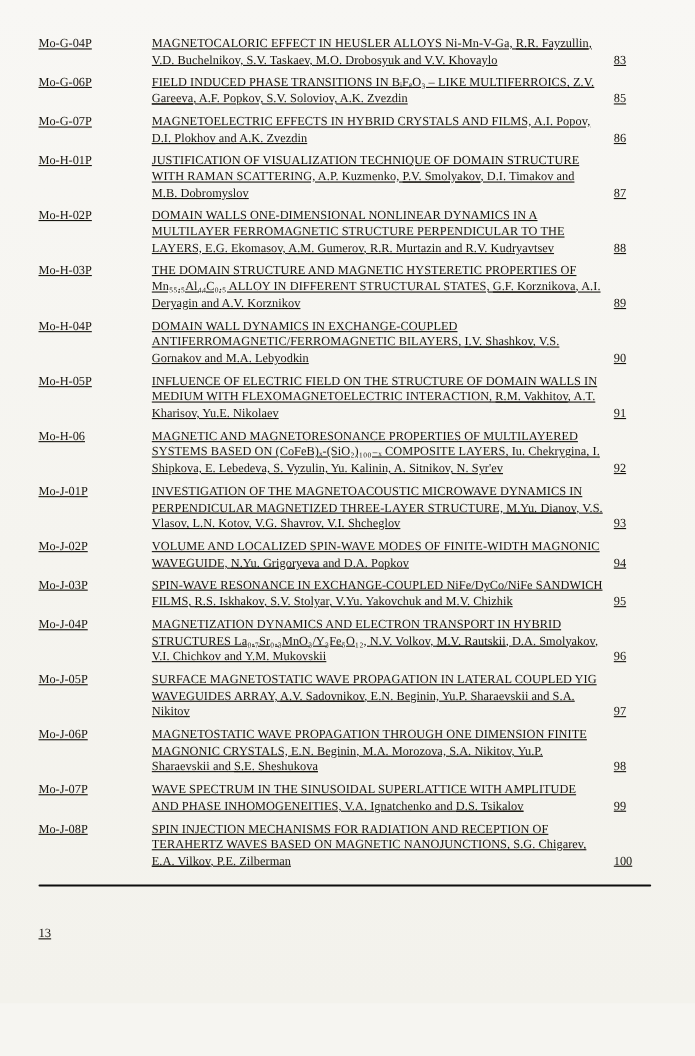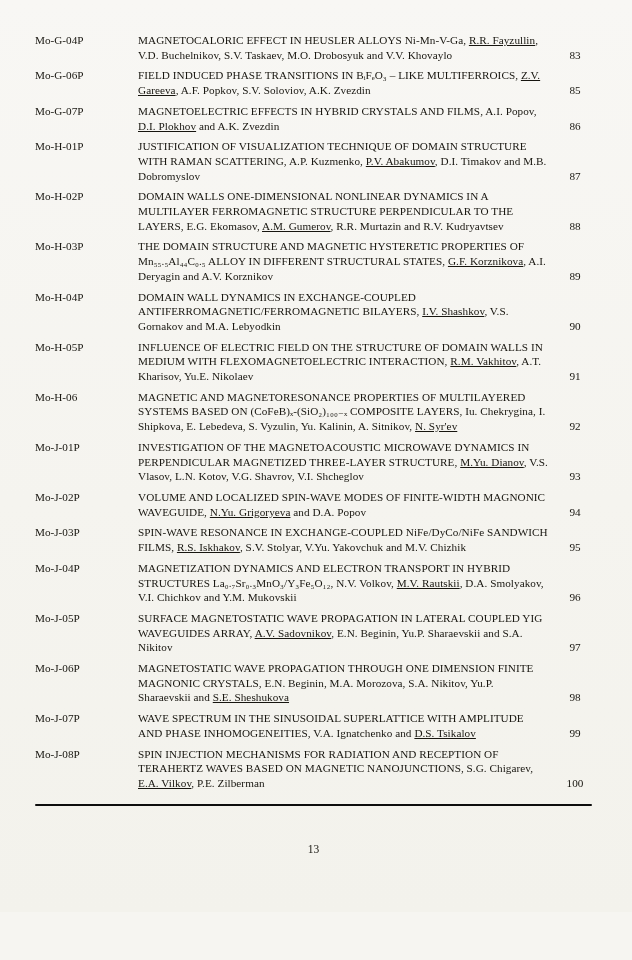--- a/index.html
+++ b/index.html
@@ -10,39 +10,40 @@
   }
   .page {
     box-sizing: border-box;
     width: 632px; height: 912px;
     padding: 33px 40px 0 35px;
     font-family: "Liberation Serif", "DejaVu Serif", serif;
     font-size: 11.2px;
     line-height: 14.7px;
     color: #17150f;
     background: linear-gradient(180deg, #f8f7f4 0%, #f5f4ef 55%, #f3f2ec 100%);
+    text-decoration: underline;
   }
   .entry-list { display: block; }
   .entry {
     display: grid;
     grid-template-columns: 75px 1fr 34px;
     margin-bottom: 6px;
   }
   .code { white-space: nowrap; }
   .title { padding-right: 10px; letter-spacing: 0.05px; margin-left: 28px; }
-  .pageno { text-align: center; align-self: end; }
+  .pageno { text-align: left; align-self: end; }
   .u { text-decoration: underline; text-underline-offset: 1px; }
   .rule {
     height: 2.5px;
     background: #0d0d0d;
     margin-top: 13px;
     border-radius: 1px;
   }
   .page-number {
-    text-align: center;
+    text-align: left;
     margin-top: 36px;
     font-size: 11.5px;
   }
 </style>
 </head>
 <body>
 
 <div class="page">
   <div class="entry-list" id="entry-list">
   <div class="entry">
@@ -59,21 +60,21 @@
   </div>
 
   <div class="entry">
     <div class="code">Mo-G-07P</div>
     <div class="title"><span>MAGNETOELECTRIC EFFECTS IN HYBRID CRYSTALS AND FILMS, A.I. Popov, </span><span class="u">D.I. Plokhov</span><span> and A.K. Zvezdin</span></div>
     <div class="pageno">86</div>
   </div>
 
   <div class="entry">
     <div class="code">Mo-H-01P</div>
-    <div class="title"><span>JUSTIFICATION OF VISUALIZATION TECHNIQUE OF DOMAIN STRUCTURE WITH RAMAN SCATTERING, A.P. Kuzmenko, </span><span class="u">P.V. Abakumov</span><span>, D.I. Timakov and M.B. Dobromyslov</span></div>
+    <div class="title"><span>JUSTIFICATION OF VISUALIZATION TECHNIQUE OF DOMAIN STRUCTURE WITH RAMAN SCATTERING, A.P. Kuzmenko, </span><span class="u">P.V. Smolyakov</span><span>, D.I. Timakov and M.B. Dobromyslov</span></div>
     <div class="pageno">87</div>
   </div>
 
   <div class="entry">
     <div class="code">Mo-H-02P</div>
     <div class="title"><span>DOMAIN WALLS ONE-DIMENSIONAL NONLINEAR DYNAMICS IN A MULTILAYER FERROMAGNETIC STRUCTURE PERPENDICULAR TO THE LAYERS, E.G. Ekomasov, </span><span class="u">A.M. Gumerov</span><span>, R.R. Murtazin and R.V. Kudryavtsev</span></div>
     <div class="pageno">88</div>
   </div>
 
   <div class="entry">
@@ -101,21 +102,21 @@
   </div>
 
   <div class="entry">
     <div class="code">Mo-J-01P</div>
     <div class="title"><span>INVESTIGATION OF THE MAGNETOACOUSTIC MICROWAVE DYNAMICS IN PERPENDICULAR MAGNETIZED THREE-LAYER STRUCTURE, </span><span class="u">M.Yu. Dianov</span><span>, V.S. Vlasov, L.N. Kotov, V.G. Shavrov, V.I. Shcheglov</span></div>
     <div class="pageno">93</div>
   </div>
 
   <div class="entry">
     <div class="code">Mo-J-02P</div>
-    <div class="title"><span>VOLUME AND LOCALIZED SPIN-WAVE MODES OF FINITE-WIDTH MAGNONIC WAVEGUIDE, </span><span class="u">N.Yu. Grigoryeva</span><span> and D.A. Popov</span></div>
+    <div class="title"><span>VOLUME AND LOCALIZED SPIN-WAVE MODES OF FINITE-WIDTH MAGNONIC WAVEGUIDE, </span><span class="u">N.Yu. Grigoryeva</span><span> and D.A. Popkov</span></div>
     <div class="pageno">94</div>
   </div>
 
   <div class="entry">
     <div class="code">Mo-J-03P</div>
     <div class="title"><span>SPIN-WAVE RESONANCE IN EXCHANGE-COUPLED NiFe/DyCo/NiFe SANDWICH FILMS, </span><span class="u">R.S. Iskhakov</span><span>, S.V. Stolyar, V.Yu. Yakovchuk and M.V. Chizhik</span></div>
     <div class="pageno">95</div>
   </div>
 
   <div class="entry">

